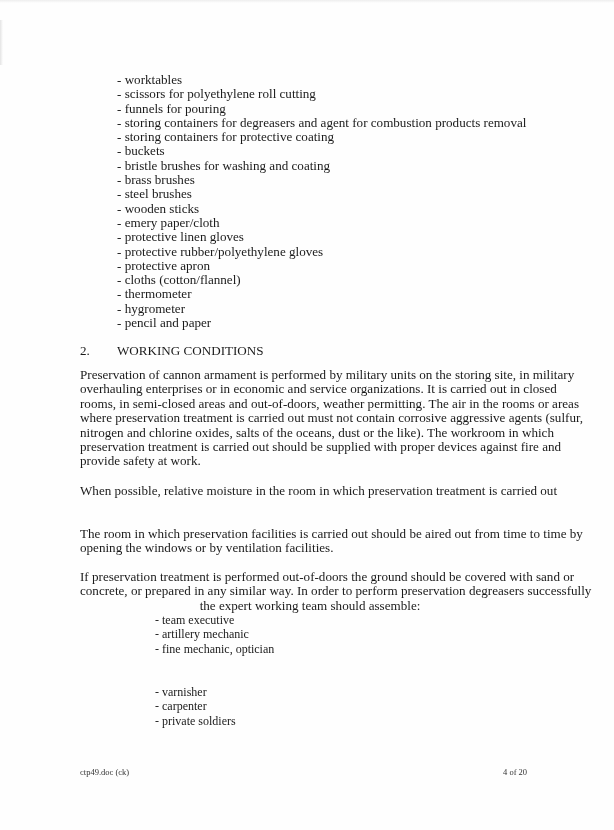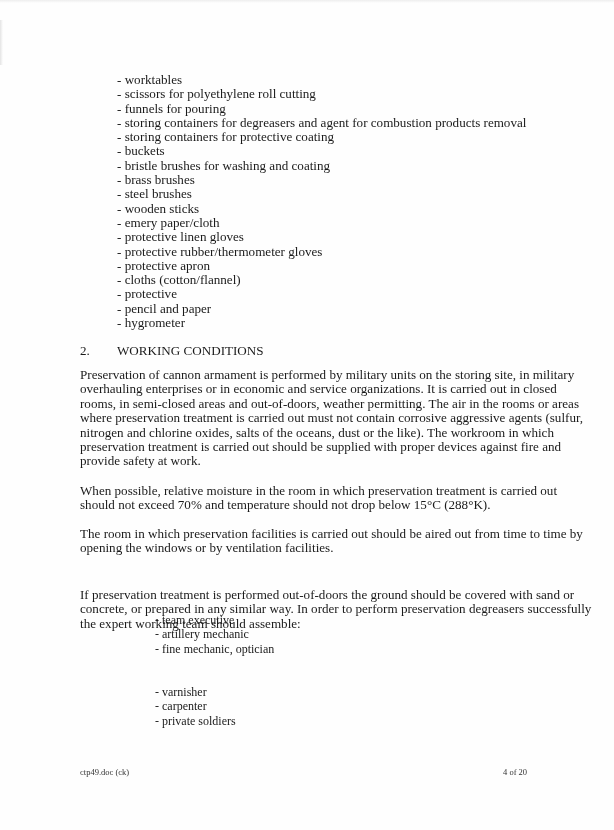--- a/index.html
+++ b/index.html
@@ -65,21 +65,21 @@
       left: 80px;
       width: 460px;
       margin: 0;
       font-size: 13.1px;
       line-height: 14.4px;
     }
     .para .line { display: block; white-space: nowrap; }
     #para1 { top: 368px; }
     #para2 { top: 484px; }
     #para3 { top: 527px; }
-    #para4 { top: 588px; }
+    #para4 { top: 570px; text-align: center; }
     .staff-list {
       position: absolute;
       left: 155px;
       margin: 0;
       padding: 0;
       list-style: none;
       font-size: 12px;
       line-height: 14.3px;
     }
     .staff-list li { white-space: nowrap; }
@@ -116,45 +116,44 @@
     <li>- funnels for pouring</li>
     <li>- storing containers for degreasers and agent for combustion products removal</li>
     <li>- storing containers for protective coating</li>
     <li>- buckets</li>
     <li>- bristle brushes for washing and coating</li>
     <li>- brass brushes</li>
     <li>- steel brushes</li>
     <li>- wooden sticks</li>
     <li>- emery paper/cloth</li>
     <li>- protective linen gloves</li>
-    <li>- protective rubber/thermometer gloves</li>
+    <li>- protective rubber/polyethylene gloves</li>
     <li>- protective apron</li>
     <li>- cloths (cotton/flannel)</li>
-    <li>- protective</li>
+    <li>- thermometer</li>
+    <li>- hygrometer</li>
     <li>- pencil and paper</li>
-    <li>- hygrometer</li>
   </ul>
 
   <h2 class="section-heading">
     <span class="num">2.</span><span>WORKING CONDITIONS</span>
   </h2>
 
   <p class="para" id="para1">
     <span class="line">Preservation of cannon armament is performed by military units on the storing site, in military</span>
     <span class="line">overhauling enterprises or in economic and service organizations. It is carried out in closed</span>
     <span class="line">rooms, in semi-closed areas and out-of-doors, weather permitting. The air in the rooms or areas</span>
     <span class="line">where preservation treatment is carried out must not contain corrosive aggressive agents (sulfur,</span>
     <span class="line">nitrogen and chlorine oxides, salts of the oceans, dust or the like). The workroom in which</span>
     <span class="line">preservation treatment is carried out should be supplied with proper devices against fire and</span>
     <span class="line">provide safety at work.</span>
   </p>
 
   <p class="para" id="para2">
     <span class="line">When possible, relative moisture in the room in which preservation treatment is carried out</span>
-    <span class="line">should not exceed 70% and temperature should not drop below 15°C (288°K).</span>
   </p>
 
   <p class="para" id="para3">
     <span class="line">The room in which preservation facilities is carried out should be aired out from time to time by</span>
     <span class="line">opening the windows or by ventilation facilities.</span>
   </p>
 
   <p class="para" id="para4">
     <span class="line">If preservation treatment is performed out-of-doors the ground should be covered with sand or</span>
     <span class="line">concrete, or prepared in any similar way. In order to perform preservation degreasers successfully</span>

